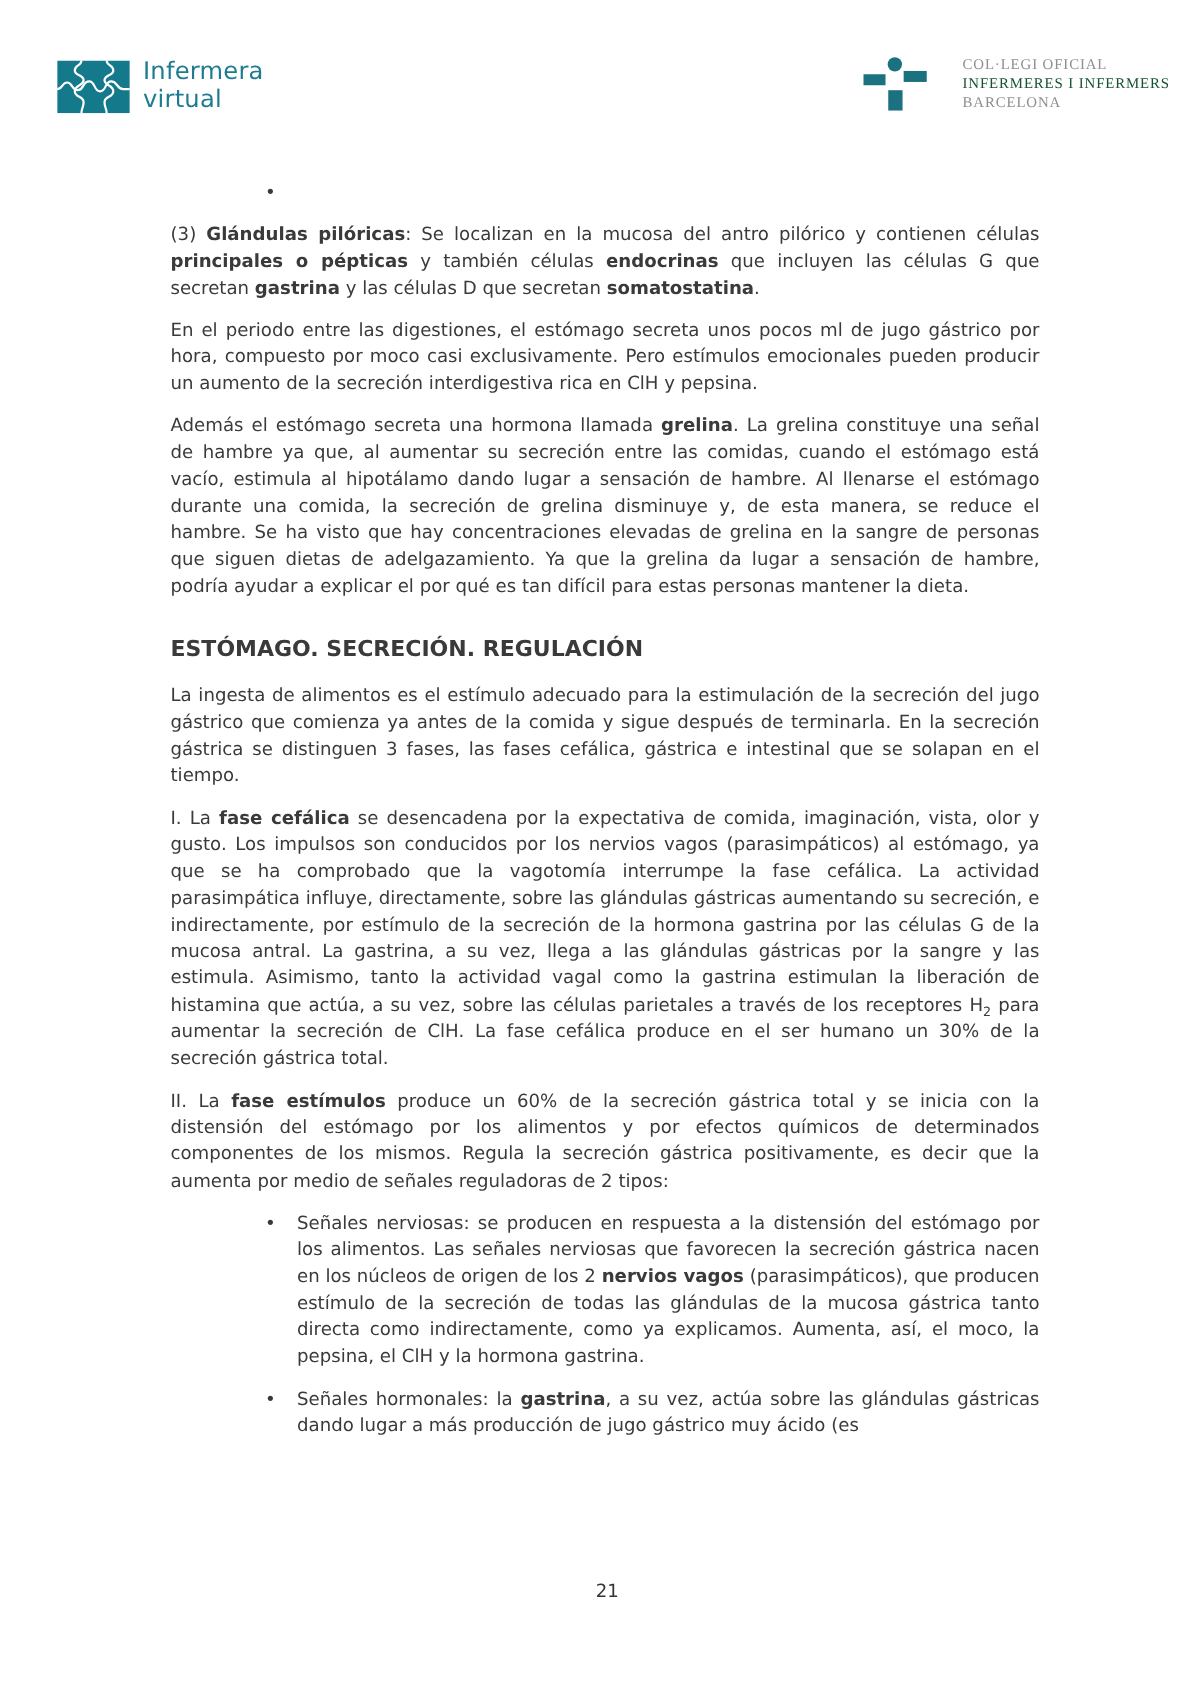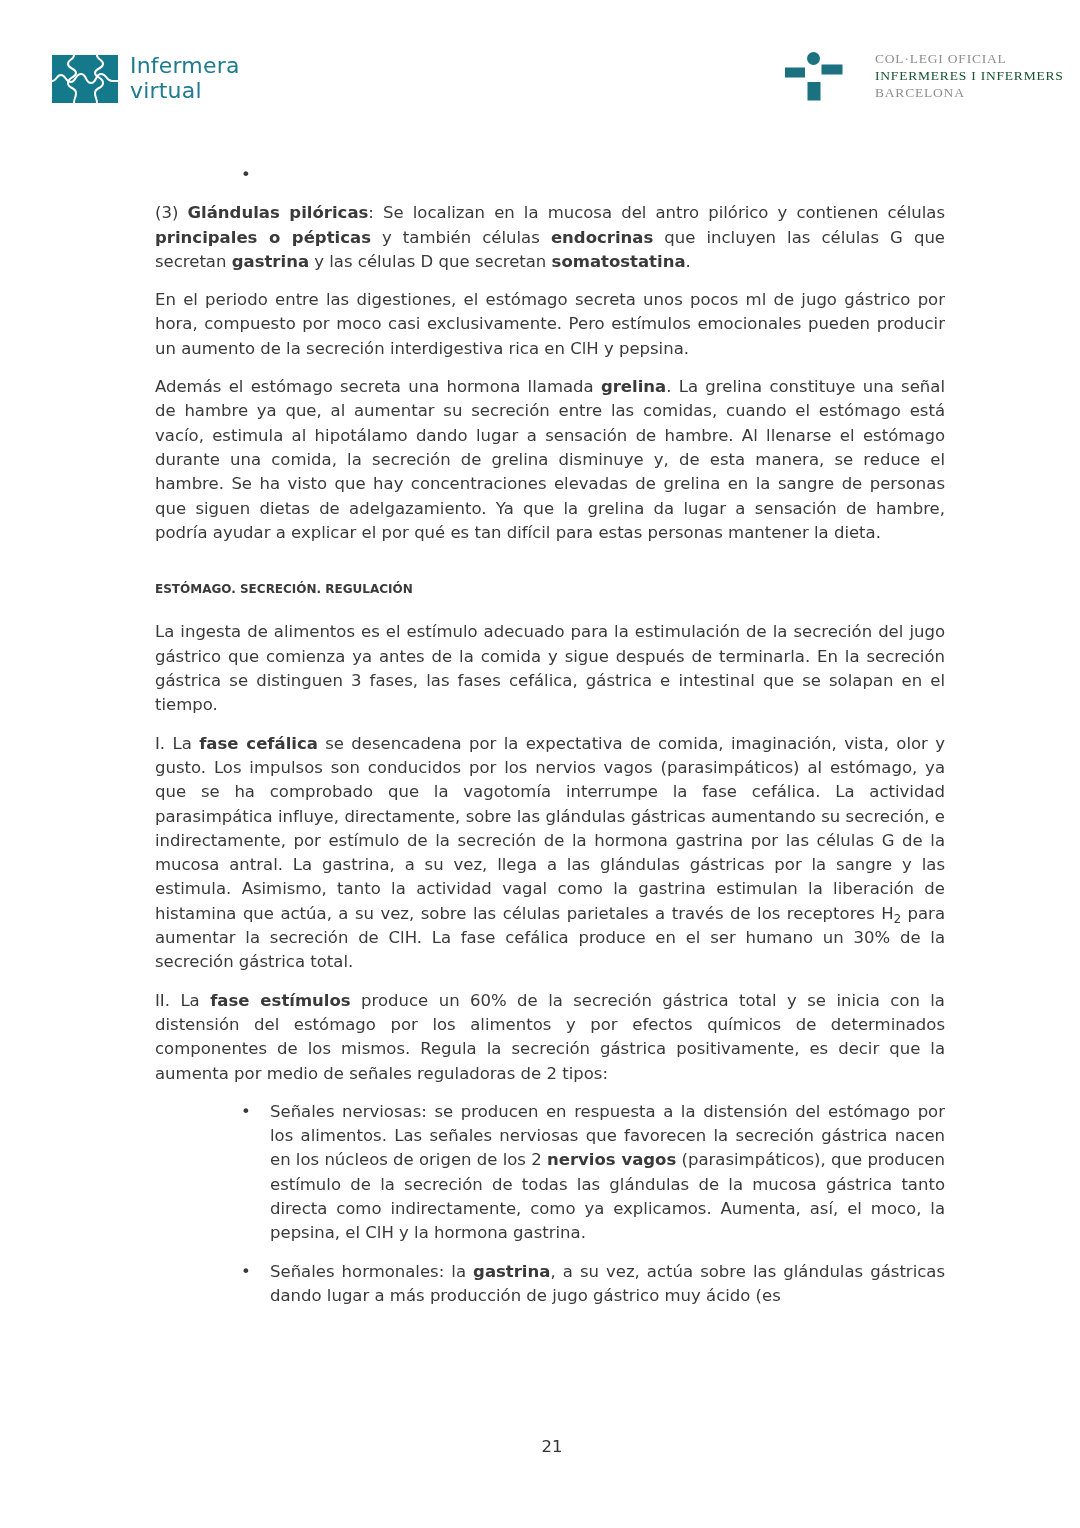--- a/index.html
+++ b/index.html
@@ -57,21 +57,21 @@
     width: 790px;
     font-size: 16.5px;
     line-height: 24.3px;
     text-align: justify;
     color: #3a3a3a;
   }
   .doc p { margin: 0; }
   .doc-para { margin: 0 0 14px 0 !important; }
   .doc-heading {
     margin: 32px 0 19px 0;
-    font-size: 12px;
+    font-size: 20px;
     line-height: 24.3px;
     font-weight: bold;
     color: #3a3a3a;
     text-align: left;
   }
   .doc-bullet {
     display: flex;
     margin: 0 0 14px 0;
   }
   .bullet-dot {

